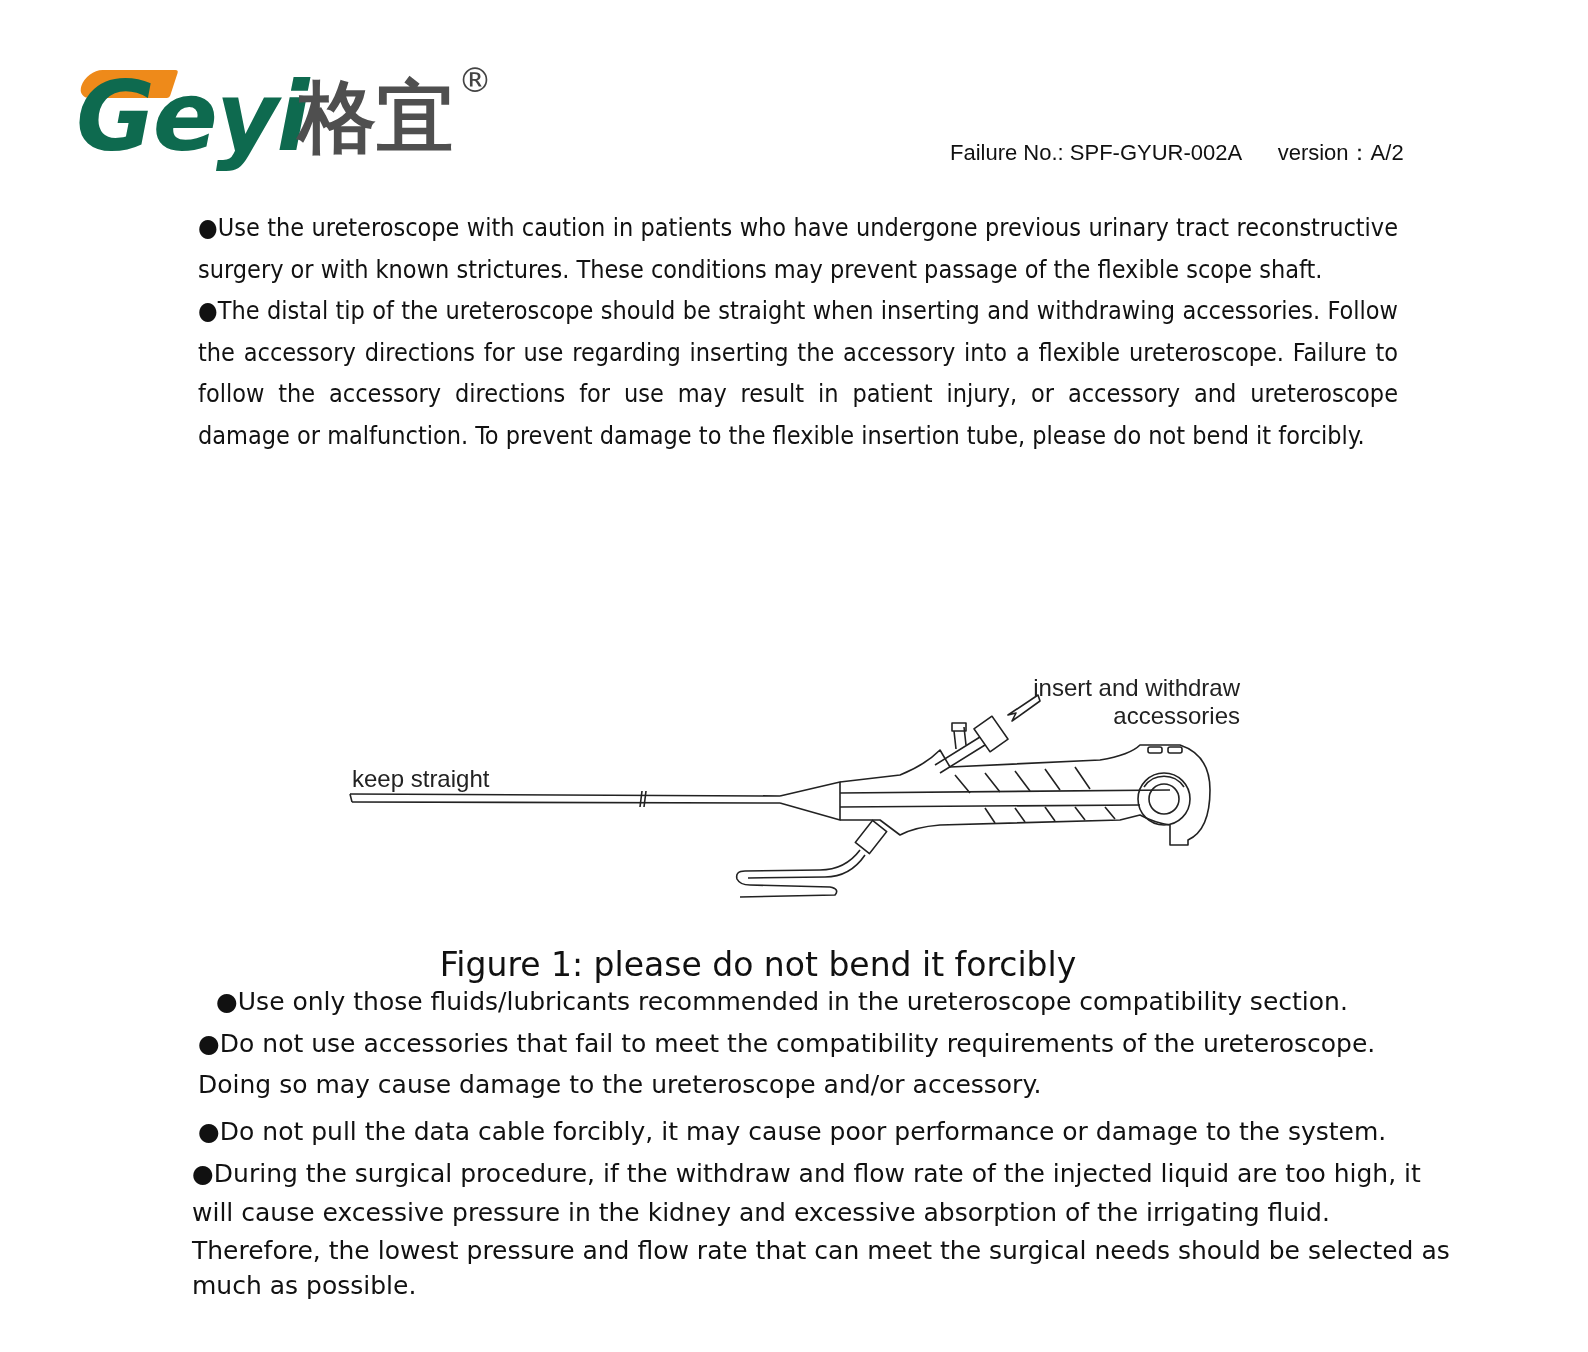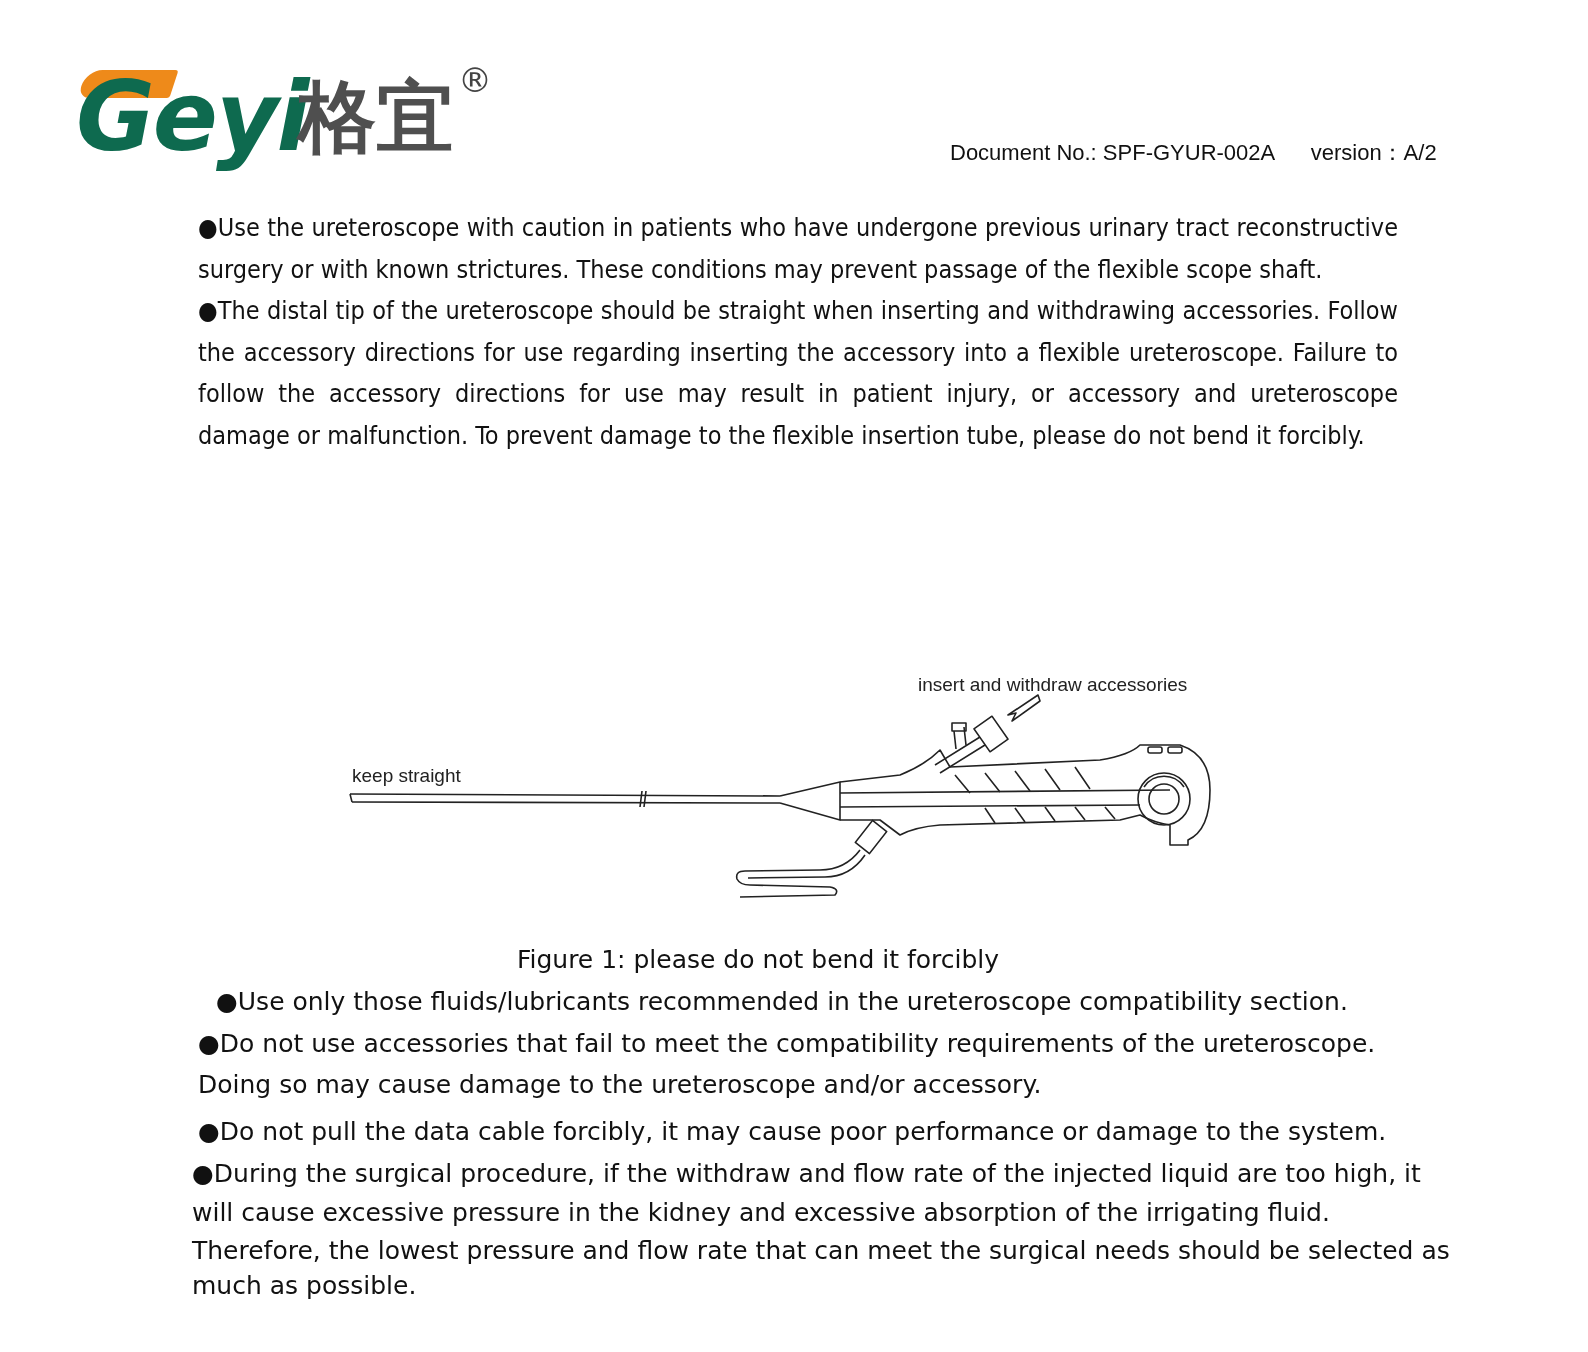--- a/index.html
+++ b/index.html
@@ -8,35 +8,35 @@
   .logo { left: 76px; top: 62px; height: 110px; width: 440px; }
   .logo-latin { position: absolute; left: 0; top: 0; font-family: "DejaVu Sans", sans-serif; font-weight: bold; font-style: italic; font-size: 96px; color: #0e6a4f; letter-spacing: -2px; line-height: 110px; }
   .logo-swoosh { position: absolute; left: 6px; top: 8px; width: 92px; height: 28px; background: #ee8a1a; border-radius: 40px 8px 6px 30px; transform: skewX(-18deg); }
   .logo-cjk { position: absolute; left: 222px; top: 5px; font-family: "DejaVu Sans", sans-serif; font-weight: bold; font-size: 78px; color: #4f4f4f; line-height: 100px; }
   .logo-reg { position: absolute; left: 382px; top: -2px; font-family: "DejaVu Sans", sans-serif; font-size: 34px; color: #444; }
   .docinfo { left: 950px; top: 138px; font-family: "Liberation Sans", sans-serif; font-size: 22px; color: #111; white-space: pre; }
   .para { font-family: "DejaVu Sans Condensed", "DejaVu Sans", sans-serif; font-size: 25px; line-height: 41.6px; text-align: justify; color: #111; font-stretch: condensed; }
   .block1 { left: 198px; top: 207px; width: 1200px; }
   .block1 p, .block2 p { margin: 0; }
   .figure { left: 340px; top: 665px; width: 900px; height: 240px; }
-  .fig-label { position: absolute; font-family: "Liberation Sans", sans-serif; font-size: 19px; color: #222; text-align: right; }
-  .caption { left: 0; width: 1516px; top: 945px; text-align: center; font-family: "DejaVu Sans", sans-serif; font-size: 25px; }
+  .fig-label { position: absolute; font-family: "Liberation Sans", sans-serif; font-size: 24px; color: #222; text-align: right; }
+  .caption { left: 0; width: 1516px; top: 945px; text-align: center; font-family: "DejaVu Sans", sans-serif; font-size: 33px; }
   .line { position: absolute; font-family: "DejaVu Sans", sans-serif; font-size: 25px; color: #111; white-space: nowrap; }
 </style>
 </head>
 <body>
 
 <div class="abs logo">
   <div class="logo-swoosh"></div>
   <span class="logo-latin">Geyi</span>
   <span class="logo-cjk">格宜</span>
   <span class="logo-reg">®</span>
 </div>
 
-<div class="abs docinfo"><span>Document No.: SPF-GYUR-002A</span><span>      </span><span>version：A/2</span></div>
+<div class="abs docinfo"><span>Failure No.: SPF-GYUR-002A</span><span>      </span><span>version：A/2</span></div>
 
 <div class="abs para block1">
   <p>●Use the ureteroscope with caution in patients who have undergone previous urinary tract reconstructive surgery or with known strictures. These conditions may prevent passage of the flexible scope shaft.</p>
   <p>●The distal tip of the ureteroscope should be straight when inserting and withdrawing accessories. Follow the accessory directions for use regarding inserting the accessory into a flexible ureteroscope. Failure to follow the accessory directions for use may result in patient injury, or accessory and ureteroscope damage or malfunction. To prevent damage to the flexible insertion tube, please do not bend it forcibly.</p>
 </div>
 
 <div class="abs figure">
   <span class="fig-label" style="left:12px; top:100px;">keep straight</span>
   <span class="fig-label" style="left:578px; top:9px;">insert and withdraw accessories</span>
   <svg width="900" height="240" viewBox="0 0 900 240" style="position:absolute;left:0;top:0;">

